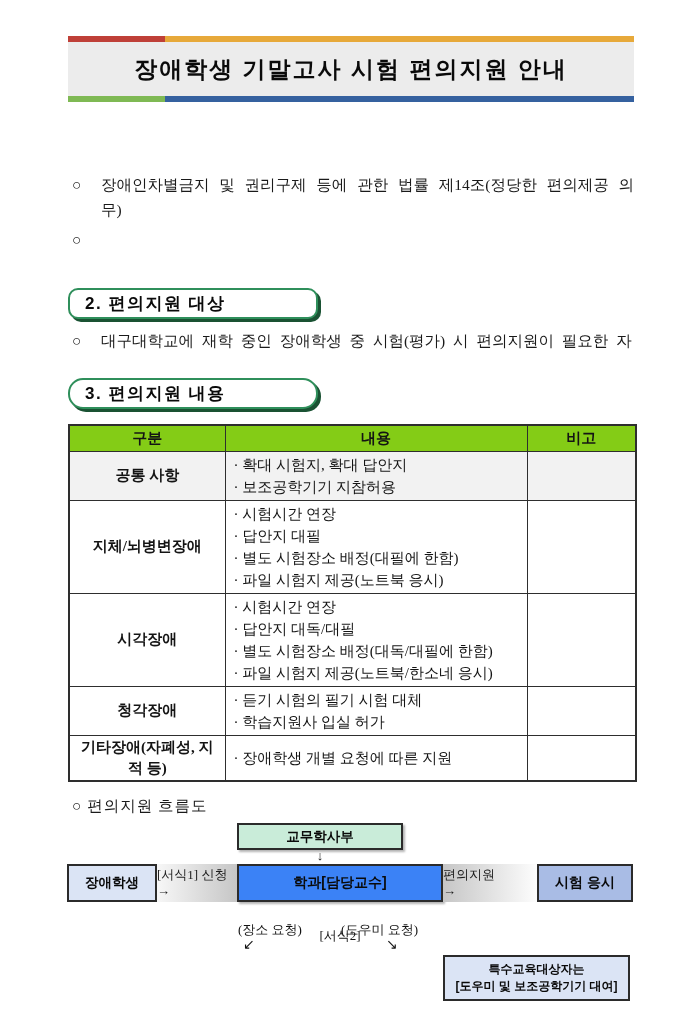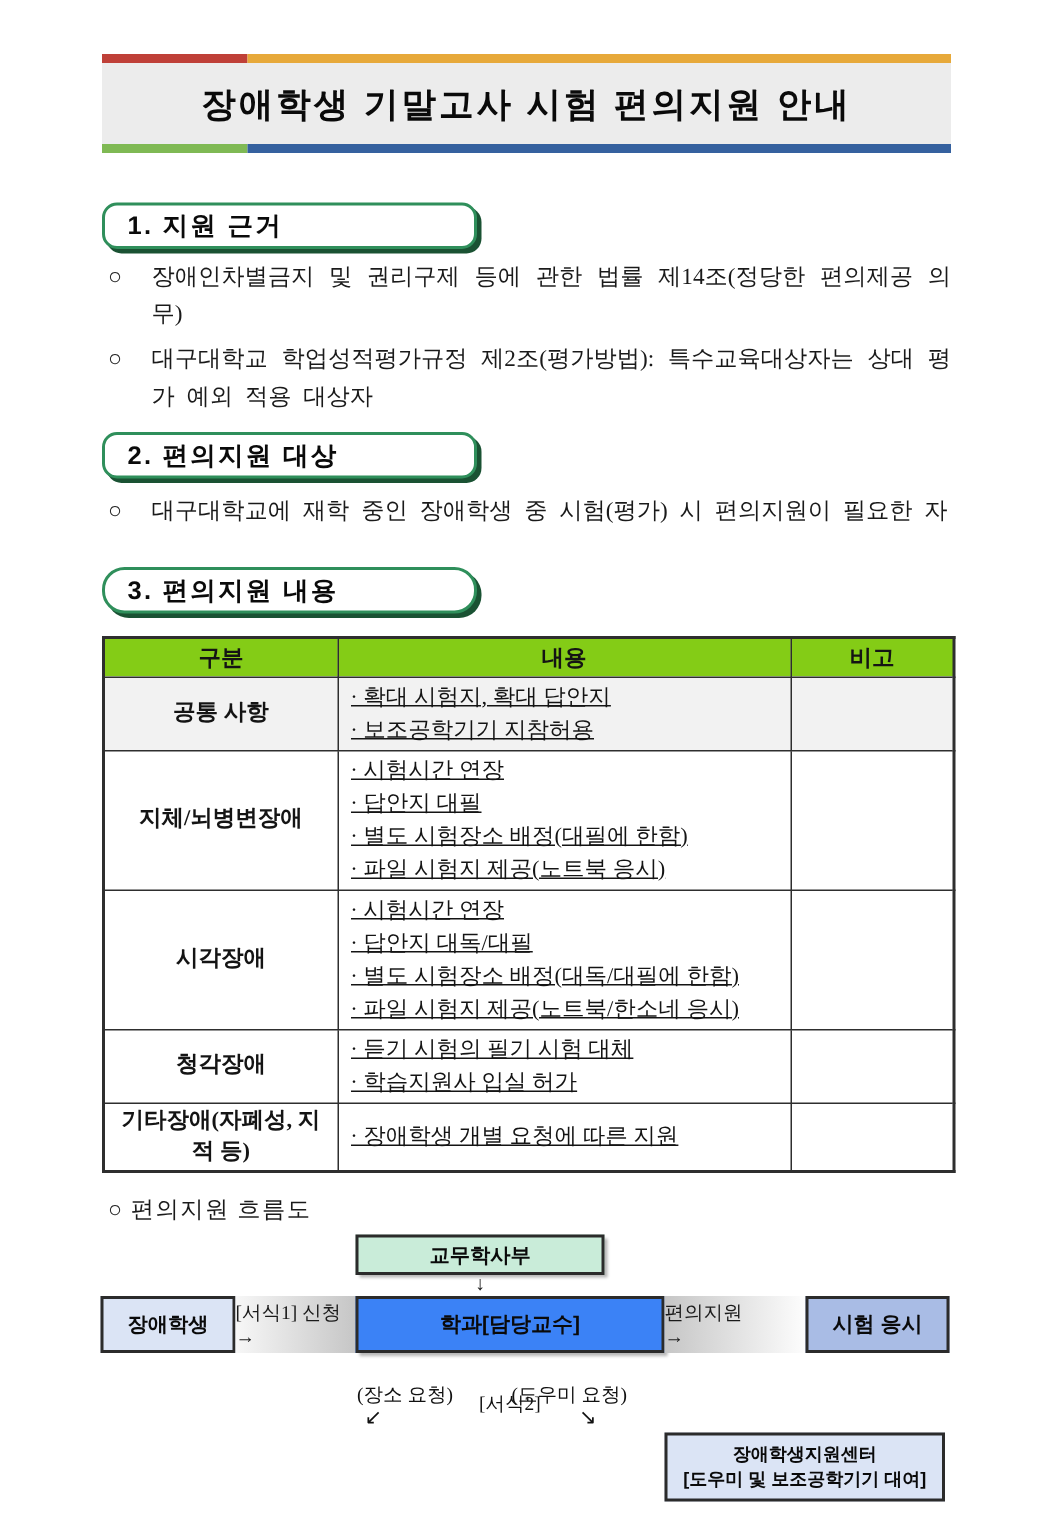--- a/index.html
+++ b/index.html
@@ -46,21 +46,21 @@
     font-size:15px; color:#141414;
   }
   table.support td, table.support th { border:1px solid #2e2e2e; }
   table.support { border:2px solid #2e2e2e; }
   col.c-cat  { width:156px; }
   col.c-body { width:302px; }
   col.c-note { width:109px; }
   tr.head th { height:26px; background:#84cc16; font-weight:bold; }
   td.cat { text-align:center; vertical-align:middle; font-weight:bold; padding:0 6px; line-height:21px; }
   td.body { vertical-align:middle; padding:2px 4px 2px 8px; }
-  td.body .line { line-height:22px; white-space:nowrap; overflow:hidden;text-decoration:underline; }
+  td.body .line { line-height:22px; white-space:nowrap; overflow:hidden; }
   tr.shaded td { background:#f2f2f2; }
   
   .flow-label { position:absolute; left:72px; top:796px; font-size:15.5px; letter-spacing:1px; color:#1a1a1a; }
   .fbox {
     position:absolute; display:flex; flex-direction:column; align-items:center; justify-content:center;
     font-family:"Liberation Sans", sans-serif; font-weight:bold; color:#0a0a0a;
     border:2px solid #2b2b2b; text-align:center;
   }
   .fbox-top   { left:237px; top:823px; width:166px; height:27px; background:#c9ecd9; font-size:13.5px; box-shadow:2px 2px 2px #b5b5b5; }
   .fbox-student { left:67px;  top:864px; width:90px;  height:38px; background:#dbe4f5; font-size:13.5px; }
@@ -91,29 +91,27 @@
       <div class="seg-left"></div>
       <div class="seg-right"></div>
     </div>
     <div class="banner-body">장애학생 기말고사 시험 편의지원 안내</div>
     <div class="stripe stripe-bottom">
       <div class="seg-left"></div>
       <div class="seg-right"></div>
     </div>
   </div>
 
-  <div class="sec-header" style="top:135px;">1. 지원 근거</div>
   <div class="bullets" style="top:172px;">
     <div class="bullet">
       <span class="marker">○</span>
       <span>장애인차별금지 및 권리구제 등에 관한 법률 제14조(정당한 편의제공 의무)</span>
     </div>
     <div class="bullet">
       <span class="marker">○</span>
-      <span>대구대학교 학업성적평가규정 제2조(평가방법): 특수교육대상자는 상대 평가 예외 적용 대상자</span>
     </div>
   </div>
 
   <div class="sec-header" style="top:288px;">2. 편의지원 대상</div>
   <div class="bullets" style="top:328px;">
     <div class="bullet">
       <span class="marker">○</span>
       <span>대구대학교에 재학 중인 장애학생 중 시험(평가) 시 편의지원이 필요한 자</span>
     </div>
   </div>
@@ -195,17 +193,17 @@
   </div>
   <div class="fbox fbox-exam">시험 응시</div>
 
   <div class="fform2">[서식2]</div>
   <div class="freq-left">(장소 요청)</div>
   <div class="freq-right">(도우미 요청)</div>
   <div class="farrow-dl">↙</div>
   <div class="farrow-dr">↘</div>
 
   <div class="fbox fbox-center">
-    <div>장애학생지원센터</div>
+    <div>특수교육대상자는</div>
     <div>[도우미 및 보조공학기기 대여]</div>
   </div>
 
 </div>
 
 </body></html>

